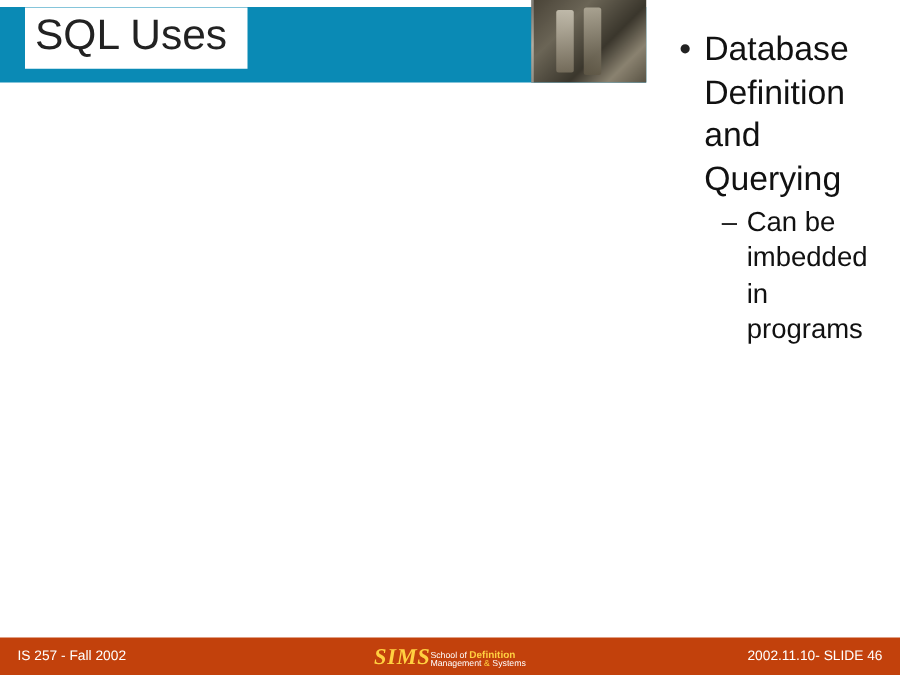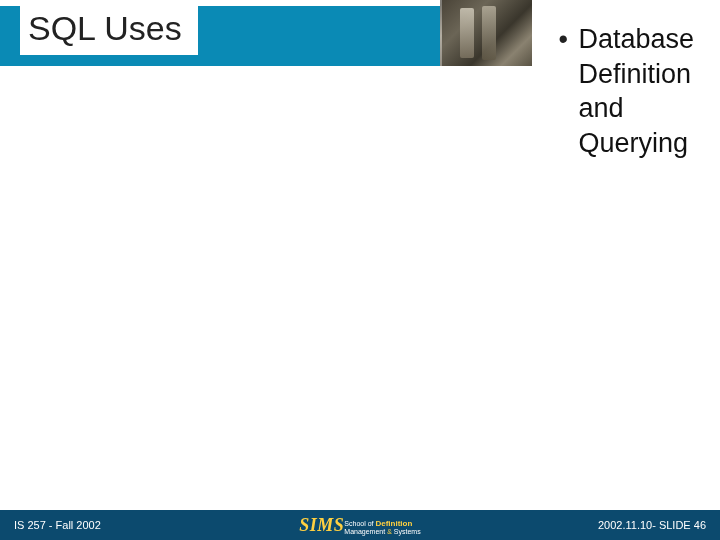--- a/index.html
+++ b/index.html
@@ -96,21 +96,21 @@
       top: 0;
     }
     .gap { height: 18px; }
     .keyword { color: #b80b0b; font-weight: 400; }
     .footer {
       position: absolute;
       bottom: 0;
       left: 0;
       width: 100%;
       height: 30px;
-      background: #0c4a6e;
+      background: #c2410c;
       color: #fff;
       display: flex;
       align-items: center;
       justify-content: space-between;
       padding: 0 14px;
       font-size: 11px;
     }
     .footer-center {
       position: absolute;
       left: 50%;
@@ -147,20 +147,21 @@
 
   <div class="title-bar">
     <div class="title-wrap">
       <div class="title-text">SQL Uses</div>
     </div>
     <div class="header-photo"></div>
   </div>
 
   <div class="body">
     <div class="bullet-l1">Database Definition and Querying</div>
+    <div class="bullet-l2">Can be imbedded in programs</div>
     <div class="gap"></div>
   </div>
 
   <div class="footer">
     <div>IS 257 - Fall 2002</div>
     <div class="footer-center">
       <span class="sims-logo">SIMS</span>
       <span class="sims-sub">
         <span><span>School of</span> <span class="info">Definition</span></span>
         <span class="row2">

